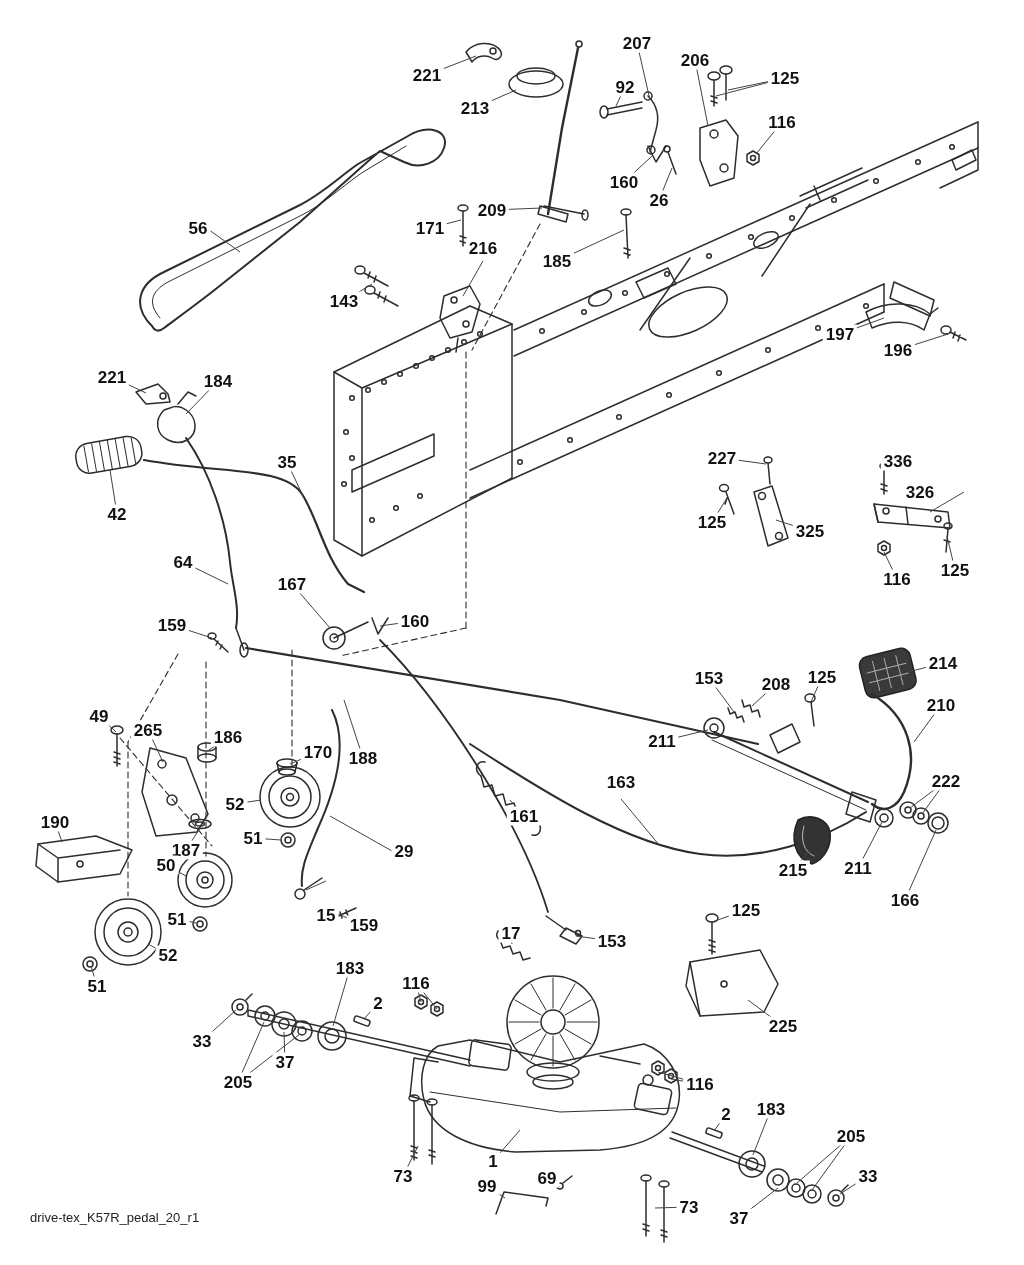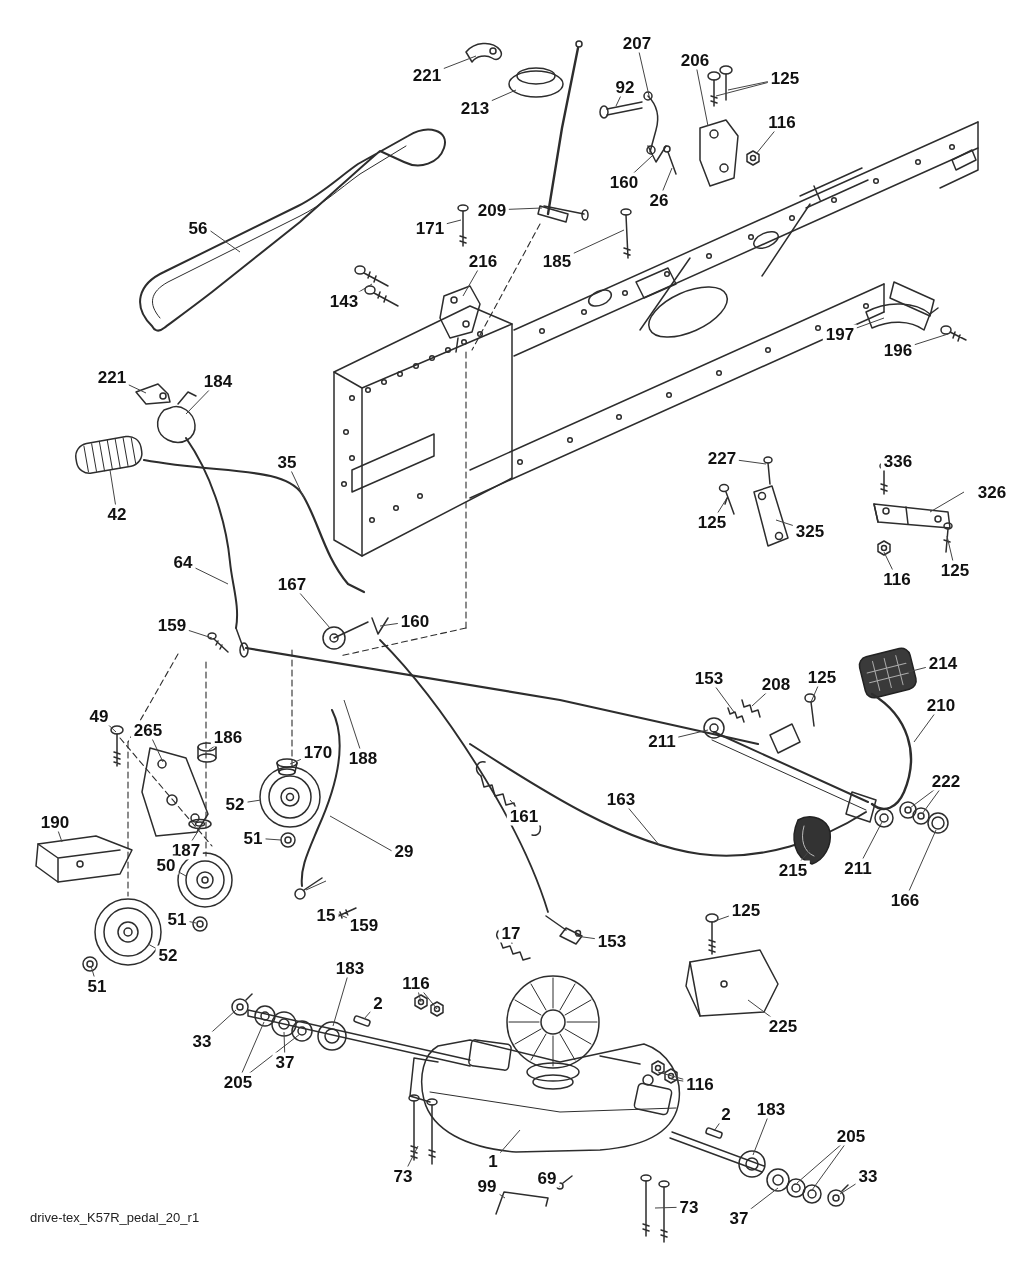--- a/index.html
+++ b/index.html
@@ -445,54 +445,54 @@
       <span class="callout" style="left: 625px; top: 87px;">92</span>
       <span class="callout" style="left: 695px; top: 60px;">206</span>
       <span class="callout" style="left: 785px; top: 78px;">125</span>
       <span class="callout" style="left: 782px; top: 122px;">116</span>
       <span class="callout" style="left: 624px; top: 182px;">160</span>
       <span class="callout" style="left: 659px; top: 200px;">26</span>
       <span class="callout" style="left: 492px; top: 210px;">209</span>
       <span class="callout" style="left: 430px; top: 228px;">171</span>
       <span class="callout" style="left: 557px; top: 261px;">185</span>
       <span class="callout" style="left: 198px; top: 228px;">56</span>
-      <span class="callout" style="left: 483px; top: 261px;">216</span>
+      <span class="callout" style="left: 483px; top: 248px;">216</span>
       <span class="callout" style="left: 344px; top: 301px;">143</span>
       <span class="callout" style="left: 840px; top: 334px;">197</span>
       <span class="callout" style="left: 898px; top: 350px; text-align: center;">196</span>
       <span class="callout" style="left: 112px; top: 377px;">221</span>
       <span class="callout" style="left: 218px; top: 381px;">184</span>
       <span class="callout" style="left: 117px; top: 514px;">42</span>
       <span class="callout" style="left: 287px; top: 462px;">35</span>
       <span class="callout" style="left: 722px; top: 458px;">227</span>
       <span class="callout" style="left: 898px; top: 461px;">336</span>
       <span class="callout" style="left: 712px; top: 522px;">125</span>
       <span class="callout" style="left: 810px; top: 531px;">325</span>
-      <span class="callout" style="left: 992px; top: 492px;">326</span>
+      <span class="callout" style="left: 920px; top: 492px;">326</span>
       <span class="callout" style="left: 897px; top: 579px;">116</span>
       <span class="callout" style="left: 955px; top: 570px;">125</span>
       <span class="callout" style="left: 183px; top: 562px;">64</span>
       <span class="callout" style="left: 292px; top: 584px;">167</span>
       <span class="callout" style="left: 415px; top: 621px;">160</span>
       <span class="callout" style="left: 172px; top: 625px;">159</span>
       <span class="callout" style="left: 709px; top: 678px;">153</span>
       <span class="callout" style="left: 776px; top: 684px;">208</span>
       <span class="callout" style="left: 822px; top: 677px;">125</span>
       <span class="callout" style="left: 943px; top: 663px;">214</span>
       <span class="callout" style="left: 941px; top: 705px;">210</span>
       <span class="callout" style="left: 662px; top: 741px;">211</span>
       <span class="callout" style="left: 99px; top: 716px;">49</span>
       <span class="callout" style="left: 148px; top: 730px;">265</span>
       <span class="callout" style="left: 228px; top: 737px;">186</span>
       <span class="callout" style="left: 318px; top: 752px;">170</span>
       <span class="callout" style="left: 363px; top: 758px;">188</span>
       <span class="callout" style="left: 235px; top: 804px;">52</span>
       <span class="callout" style="left: 253px; top: 838px;">51</span>
       <span class="callout" style="left: 524px; top: 816px;">161</span>
-      <span class="callout" style="left: 621px; top: 799px;">163</span>
+      <span class="callout" style="left: 621px; top: 782px;">163</span>
       <span class="callout" style="left: 946px; top: 781px;">222</span>
       <span class="callout" style="left: 186px; top: 850px;">187</span>
       <span class="callout" style="left: 166px; top: 865px;">50</span>
       <span class="callout" style="left: 392px; top: 851px; margin-left: 12px;">29</span>
       <span class="callout" style="left: 793px; top: 870px;">215</span>
       <span class="callout" style="left: 858px; top: 868px;">211</span>
       <span class="callout" style="left: 905px; top: 900px;">166</span>
       <span class="callout" style="left: 55px; top: 822px;">190</span>
       <span class="callout" style="left: 326px; top: 881px; margin-top: 34px;">15</span>
       <span class="callout" style="left: 177px; top: 919px;">51</span>

